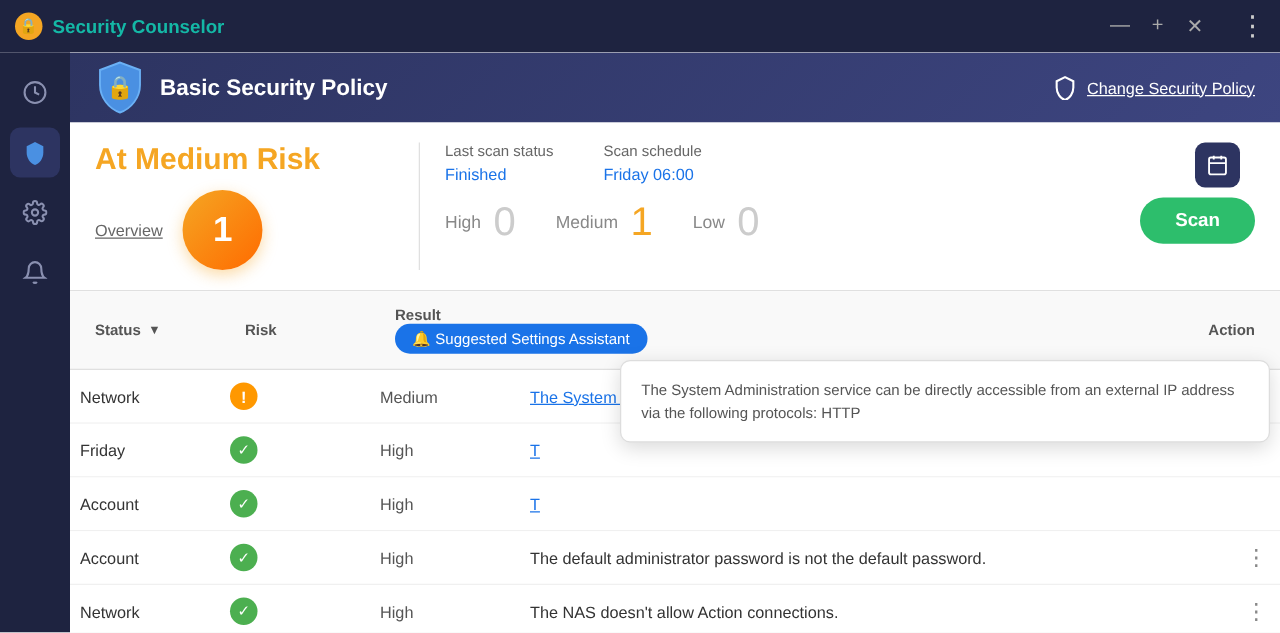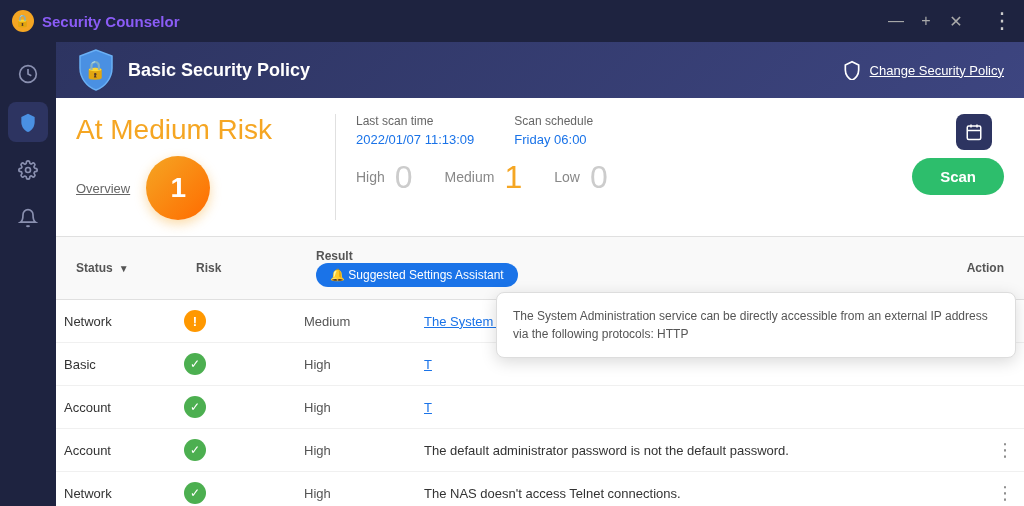--- a/index.html
+++ b/index.html
@@ -16,21 +16,21 @@
       color: white;
     }
     .title-bar-left { display: flex; align-items: center; gap: 8px; }
     .title-bar-icon {
       width: 22px; height: 22px;
       background: #f5a623;
       border-radius: 50%;
       display: flex; align-items: center; justify-content: center;
       font-size: 12px; color: white;
     }
-    .title-bar-title { font-size: 15px; font-weight: 600; color: #8b5cf6; }
+    .title-bar-title { font-size: 15px; font-weight: 600; color: #14b8a6; }
     .title-bar-controls { display: flex; gap: 10px; align-items: center; }
     .title-bar-controls span {
       font-size: 16px; cursor: pointer; color: #ccc;
       display: inline-flex; align-items: center; justify-content: center;
       width: 20px; height: 20px;
     }
 
     
     .app-body { display: flex; height: calc(506px - 42px); }
 
@@ -292,35 +292,35 @@
           <path d="M12 2L4 6v6c0 5.5 3.5 10.7 8 12 4.5-1.3 8-6.5 8-12V6L12 2z"></path>
         </svg>
         <span>Change Security Policy</span>
       </div>
     </div>
 
     <div class="risk-section">
       <div class="risk-main-row">
 
         <div class="risk-left-panel">
-          <span style="font-size:28px; font-weight:400; color:#f5a623; margin-bottom:10px;">At Medium Risk</span>
+          <span style="font-size:24px; font-weight:700; color:#f5a623; margin-bottom:10px;">At Medium Risk</span>
           <div style="display:flex; align-items:center; gap:16px;">
             <span style="font-size:13px; color:#666;text-decoration:underline;">Overview</span>
             <div class="risk-circle">
               <span>1</span>
             </div>
           </div>
         </div>
 
         <div class="risk-right-panel">
 
           <div class="scan-meta-row">
             <div class="scan-info-item">
-              <span class="scan-info-label">Last scan time</span>
-              <span class="scan-info-value">2022/01/07 11:13:09</span>
+              <span class="scan-info-label">Last scan status</span>
+              <span class="scan-info-value">Finished</span>
             </div>
             <div class="scan-info-item">
               <span class="scan-info-label">Scan schedule</span>
               <span class="scan-info-value">Friday 06:00</span>
             </div>
             <div class="top-right-actions">
               <button class="schedule-icon-btn">
                 <svg width="18" height="18" viewBox="0 0 24 24" fill="none" stroke="white" stroke-width="2">
                   <rect x="3" y="4" width="18" height="18" rx="2" ry="2"></rect>
                     <line x1="16" y1="2" x2="16" y2="6"></line>
@@ -376,21 +376,21 @@
         <div class="td-risk">Medium</div>
         <div class="td-result">The System Administration service can be directly accessible from an external IP address...</div>
         <div class="td-action"><span class="three-dots">⋮</span></div>
 
         <div class="tooltip-popup">
           <div class="tooltip-answer">The System Administration service can be directly accessible from an external IP address via the following protocols: HTTP</div>
         </div>
       </div>
 
       <div class="table-row">
-        <div class="td-category">Basic</div>
+        <div class="td-category">Friday</div>
         <div class="td-status">
           <div class="status-icon-ok">✓</div>
         </div>
         <div class="td-risk">High</div>
         <div class="td-result">T</div>
         <div class="td-action"></div>
       </div>
 
       <div class="table-row">
         <div class="td-category">Account</div>
@@ -411,19 +411,19 @@
         <div class="td-result td-result normal">The default administrator password is not the default password.</div>
         <div class="td-action"><span class="three-dots">⋮</span></div>
       </div>
 
       <div class="table-row">
         <div class="td-category">Network</div>
         <div class="td-status">
           <div class="status-icon-ok">✓</div>
         </div>
         <div class="td-risk">High</div>
-        <div class="td-result td-result normal">The NAS doesn't access Telnet connections.</div>
+        <div class="td-result td-result normal">The NAS doesn't allow Action connections.</div>
         <div class="td-action"><span class="three-dots">⋮</span></div>
       </div>
 
     </div>
   </div>
 </div>
 
 </body></html>

